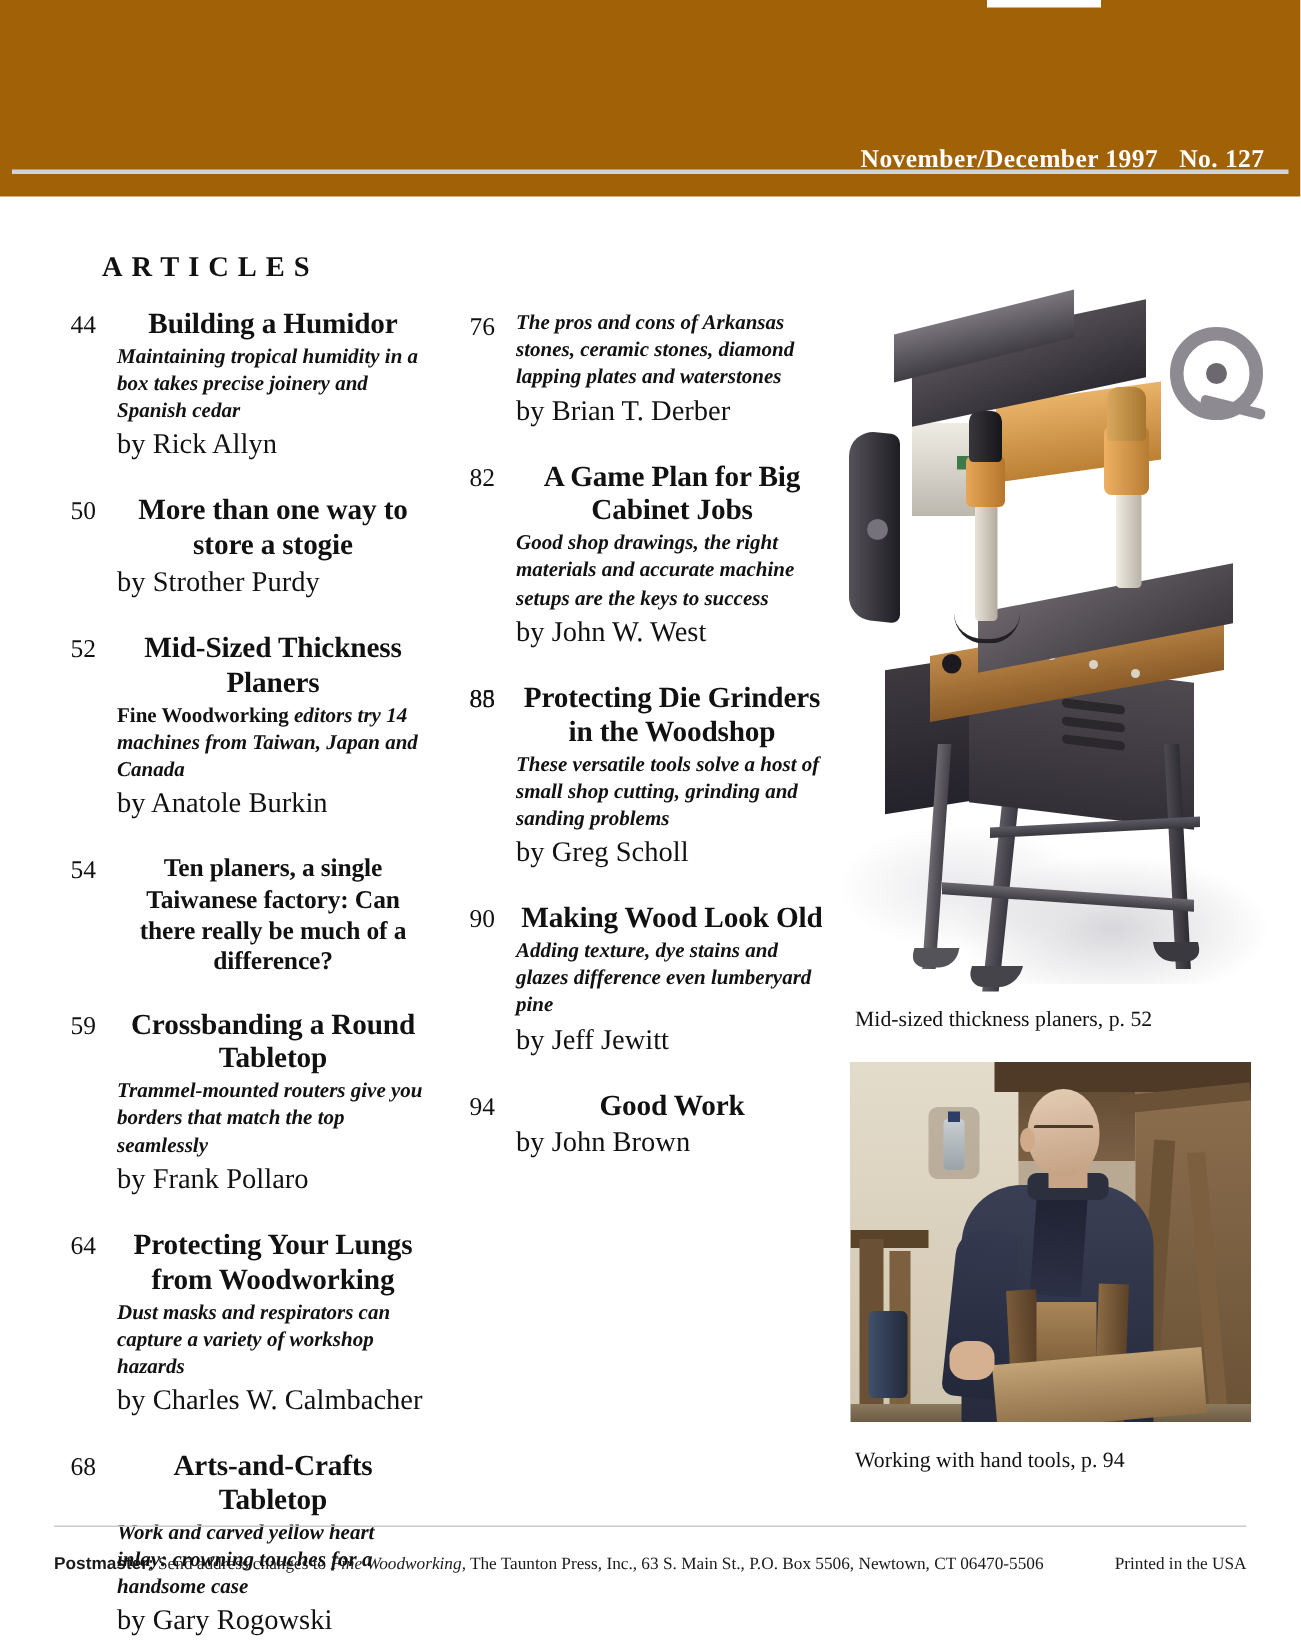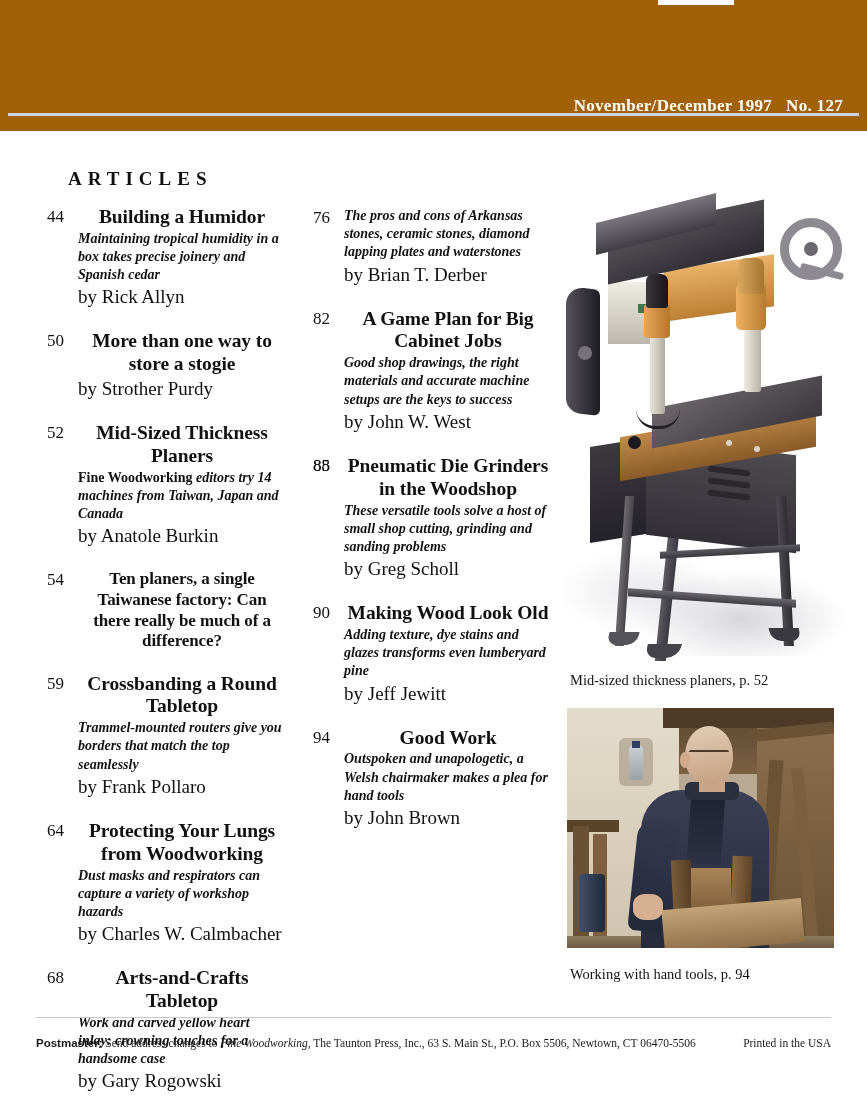--- a/index.html
+++ b/index.html
@@ -359,38 +359,37 @@
         <p class="deck">Good shop drawings, the right materials and accurate machine setups are the keys to success</p>
         <p class="byline">by John W. West</p>
       </div>
     </div>
     <div class="entry small">
       <div class="pg">85</div>
     </div>
     <div class="entry">
       <div class="pg">88</div>
       <div class="body">
-        <h3>Pneumatic Die Grinders in the Woodshop</h3>
+        <h3>Protecting Die Grinders in the Woodshop</h3>
         <p class="deck">These versatile tools solve a host of small shop cutting, grinding and sanding problems</p>
         <p class="byline">by Greg Scholl</p>
       </div>
     </div>
     <div class="entry">
       <div class="pg">90</div>
       <div class="body">
         <h3>Making Wood Look Old</h3>
-        <p class="deck">Adding texture, dye stains and glazes transforms even lumberyard pine</p>
+        <p class="deck">Adding texture, dye stains and glazes difference even lumberyard pine</p>
         <p class="byline">by Jeff Jewitt</p>
       </div>
     </div>
     <div class="entry">
       <div class="pg">94</div>
       <div class="body">
         <h3>Good Work</h3>
-        <p class="deck">Outspoken and unapologetic, a Welsh chairmaker makes a plea for hand tools</p>
         <p class="byline">by John Brown</p>
       </div>
     </div>
   </div>
 
 <div class="figure fig-planer">
   <div class="planer-art">
     <div class="p-el leg-bl"></div>
     <div class="p-el foot-bl"></div>
     <div class="p-el cab-side"></div>

